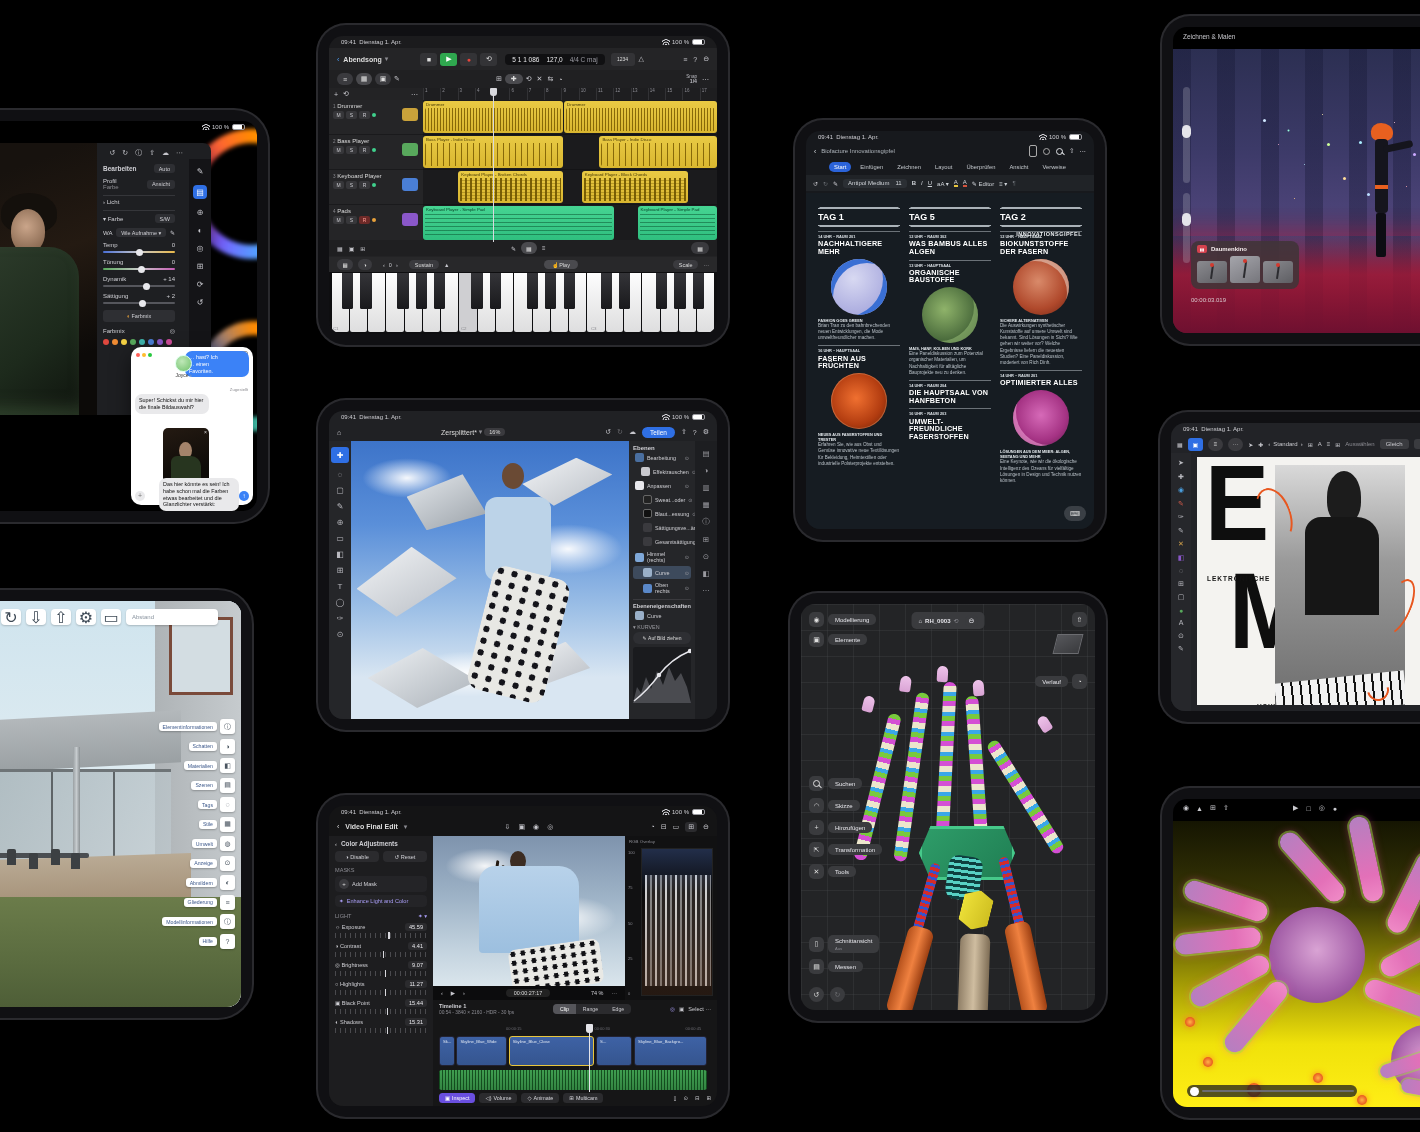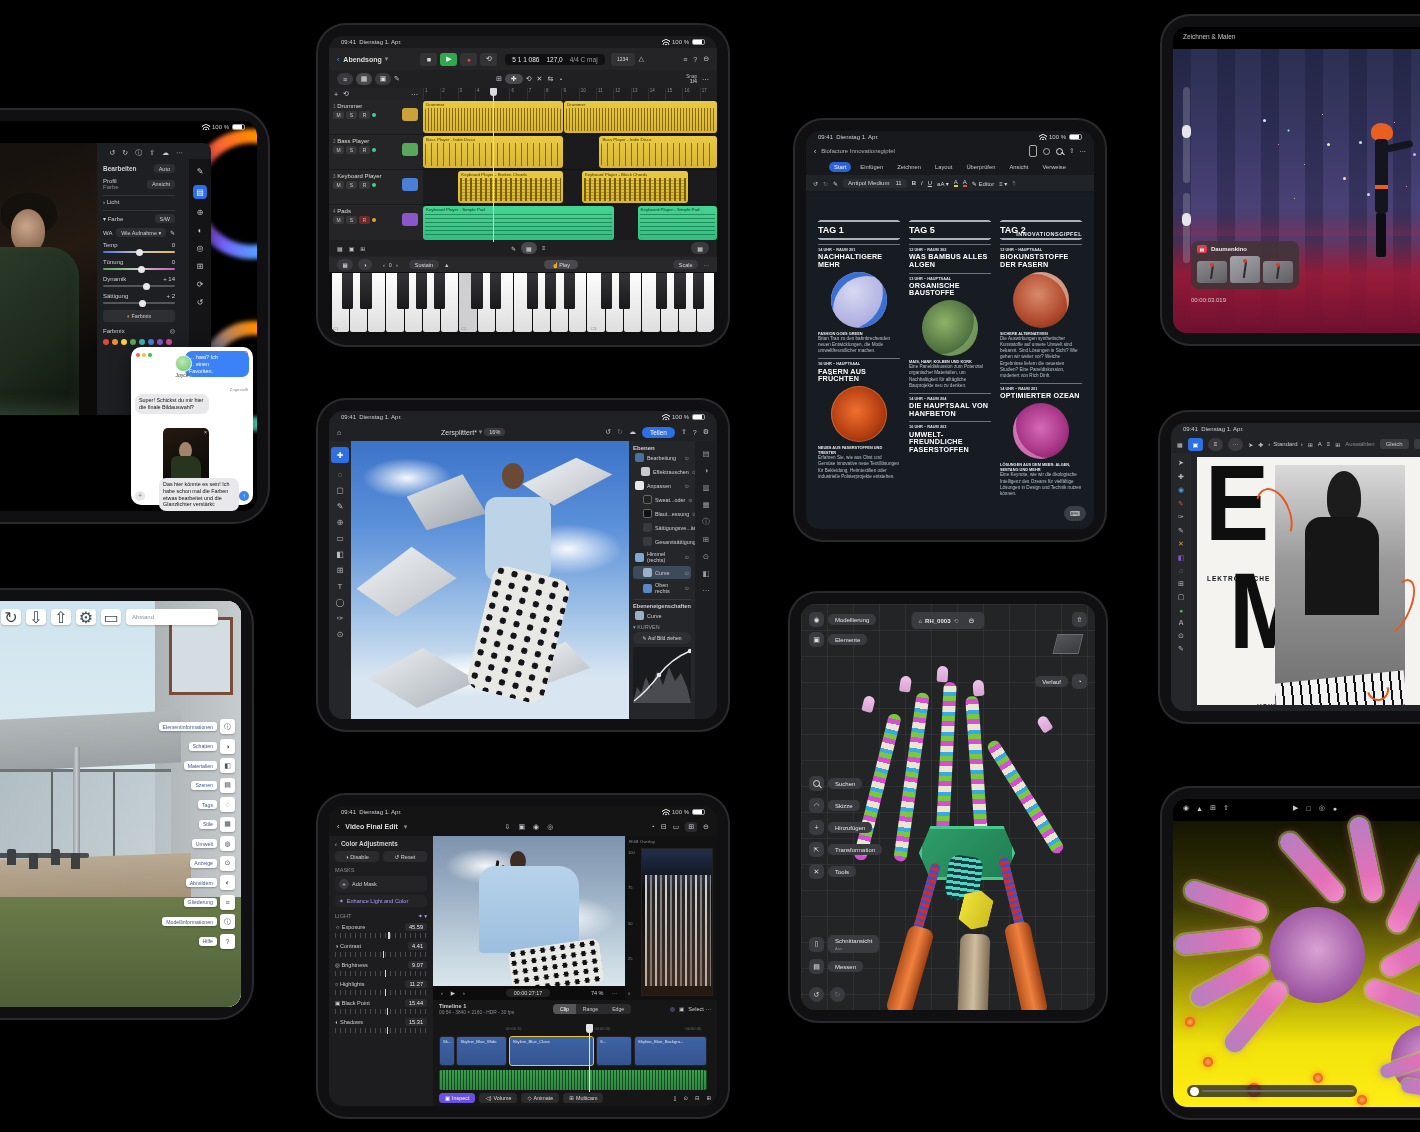--- a/index.html
+++ b/index.html
@@ -89,21 +89,21 @@
 #wd .sc{background:#17191d}
 #wd .tbar{position:absolute;top:12px;left:0;right:0;height:16px;display:flex;align-items:center;padding:0 8px;font-size:6.5px;color:#dfe2e6;gap:5px}
 #wd .tabs{position:absolute;top:28px;left:0;right:0;height:15px;display:flex;justify-content:center;gap:4px;font-size:5.8px;color:#c3c7cc;align-items:center}
 #wd .tabs b{font-weight:400;padding:2px 5px;border-radius:7px}
 #wd .tabs b.on{background:#2b63d9;color:#fff}
 #wd .fmt{position:absolute;top:44px;left:0;right:0;height:16px;background:#202327;display:flex;align-items:center;gap:5px;padding:0 7px;font-size:6px;color:#cfd3d8}
 #wd .fontbox{background:#2b2f34;border-radius:3px;padding:1.5px 5px;display:flex;gap:6px}
 #wd .page{position:absolute;top:62px;left:0;right:0;bottom:0;background:#161c22;color:#e9ecef;padding:8px 12px;overflow:hidden}
 #wd .mast{font-family:"Liberation Serif",serif;font-size:43px;letter-spacing:-2px;line-height:.9;white-space:nowrap}
 #wd .sub{position:absolute;right:12px;top:38px;font-size:5.5px;letter-spacing:.5px;font-weight:bold}
-#wd .cols{display:flex;gap:9px;margin-top:20px}
+#wd .cols{display:flex;gap:9px;margin-top:7px}
 #wd .col{flex:1;font-size:4.6px;line-height:1.35;color:#cfd5da}
 #wd .tagh{font-size:9px;font-weight:bold;color:#fff;border-top:1px solid #aab2b8;border-bottom:1px solid #aab2b8;padding:2px 0;box-shadow:0 -2.5px 0 -1.5px #aab2b8,0 2.5px 0 -1.5px #aab2b8;margin-bottom:5px}
 #wd .time{font-size:3.9px;font-weight:bold;color:#dfe5ea;border-top:1px solid #6b7278;padding-top:2px;margin-top:4px}
 #wd .it{font-size:7.2px;font-weight:bold;color:#fff;line-height:1.05;letter-spacing:.2px;margin:1px 0 3px}
 #wd .sm{font-size:3.9px;font-weight:bold;color:#e6ebef;margin-top:3px}
 #wd .bd{color:#b9c1c8}
 #wd .cimg{width:56px;height:56px;border-radius:50%;margin:3px auto}
 
 #dm .cv{position:absolute;left:0;top:22px;right:0;bottom:0;background:linear-gradient(#2c2f52 0%,#3c3a68 35%,#4a4276 55%,#5c3a66 72%,#7e2847 84%,#8c1f33 100%)}
 #dm .trees{position:absolute;inset:0;background:repeating-linear-gradient(90deg,rgba(20,22,50,.35) 0 18px,transparent 18px 44px)}
@@ -712,21 +712,21 @@
         <div class="it">UMWELT-FREUNDLICHE FASERSTOFFEN</div>
       </div>
       <div class="col">
         <div class="tagh">TAG 2</div>
         <div class="time">12 UHR – HAUPTSAAL</div>
         <div class="it">BIOKUNSTSTOFFE DER FASERN</div>
         <div class="cimg" style="background:radial-gradient(circle at 45% 40%,#d98a6a,#b0492c 60%,#6e2414);box-shadow:inset -6px 6px 0 -4px rgba(240,230,220,.5)"></div>
         <div class="sm">SICHERE ALTERNATIVEN</div>
         <div class="bd">Die Auswirkungen synthetischer Kunststoffe auf unsere Umwelt sind bekannt. Sind Lösungen in Sicht? Wie gehen wir weiter vor? Welche Ergebnisse liefern die neuesten Studien? Eine Paneldiskussion, moderiert von Rich Dinh.</div>
         <div class="time">14 UHR – RAUM 201</div>
-        <div class="it">OPTIMIERTER OZEAN</div>
+        <div class="it">OPTIMIERTER ALLES</div>
         <div class="cimg" style="background:radial-gradient(circle at 50% 45%,#d66ab8,#a53384 60%,#5e1a4a);box-shadow:inset 8px -6px 0 -5px rgba(255,180,230,.5)"></div>
         <div class="sm">LÖSUNGEN AUS DEM MEER: ALGEN, SEETANG UND MEHR</div>
         <div class="bd">Eine Keynote, wie wir die ökologische Intelligenz des Ozeans für vielfältige Lösungen in Design und Technik nutzen können.</div>
       </div>
     </div>
     <div class="ab pill" style="right:8px;bottom:8px;width:22px;height:15px;background:#3a3f45;font-size:7px">⌨</div>
   </div>
  </div>
 </div>
 

